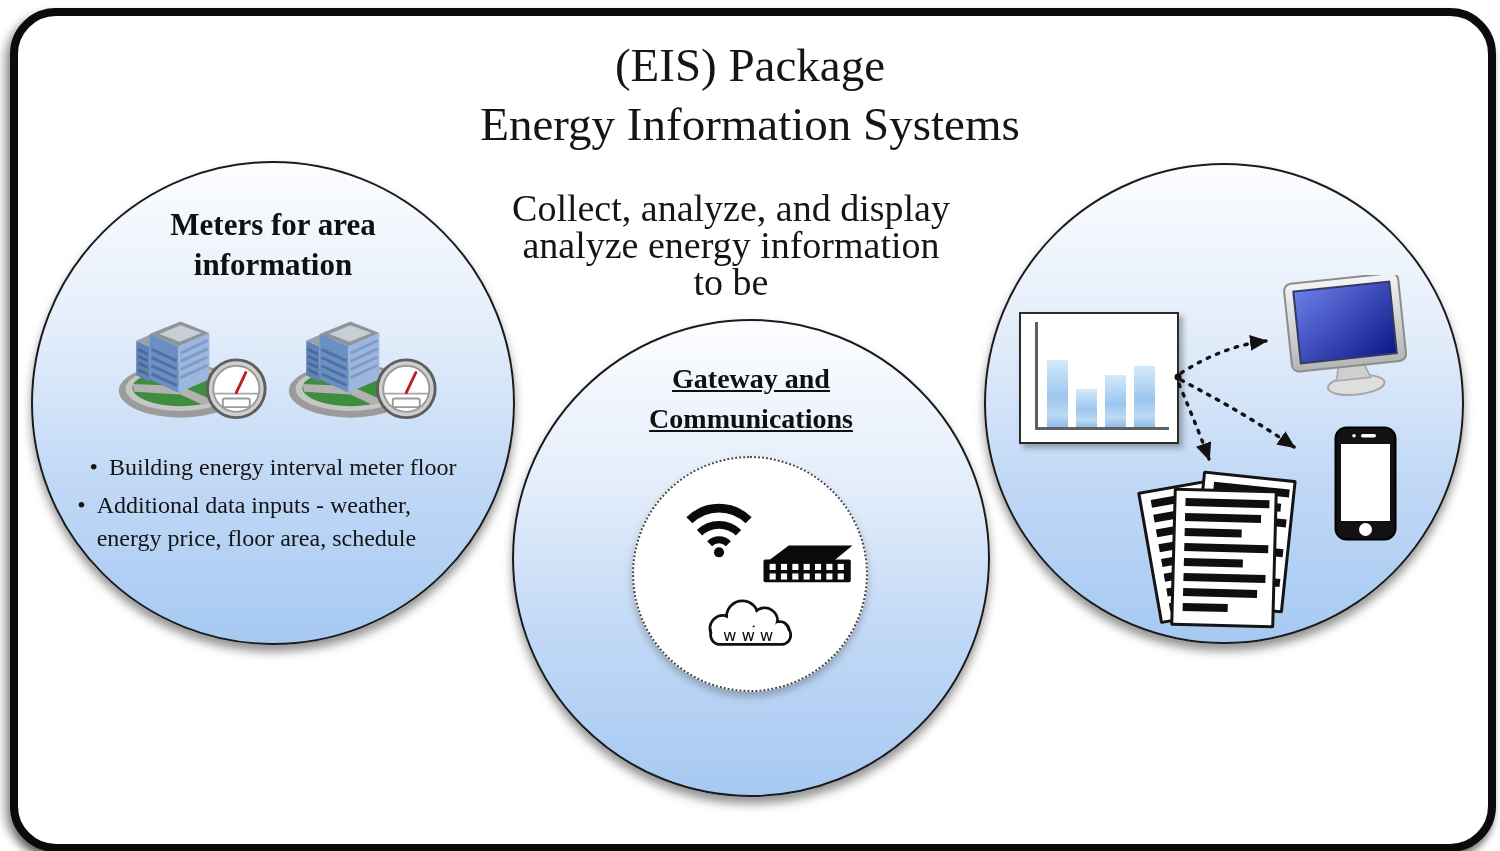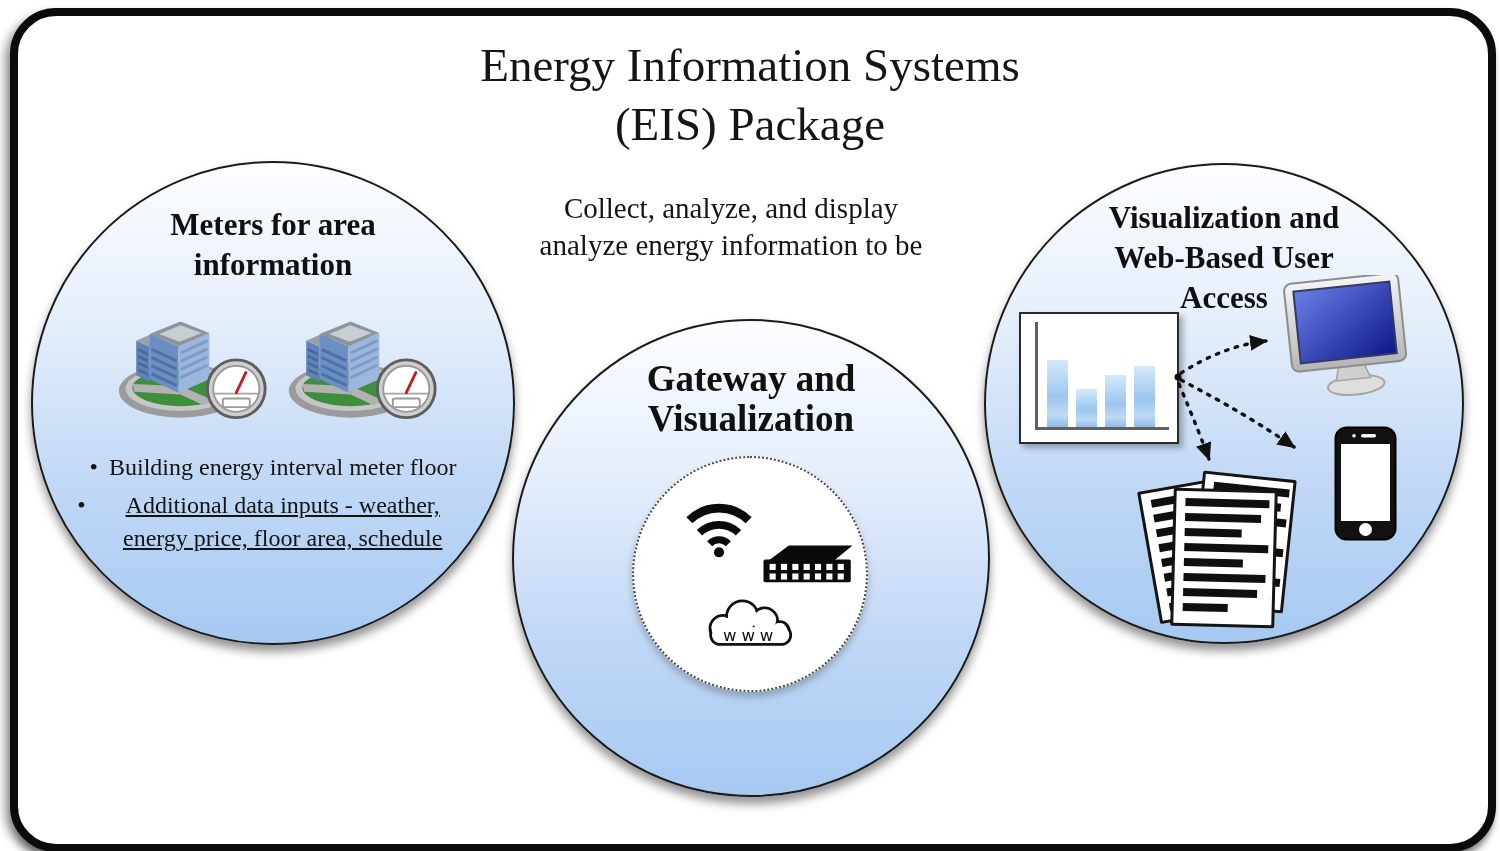--- a/index.html
+++ b/index.html
@@ -4,38 +4,38 @@
 <style>
   html,body{margin:0;padding:0;background:#ffffff;}
   #canvas{position:relative;width:1500px;height:851px;background:#fff;overflow:hidden;
           font-family:"Liberation Serif", serif;color:#141414;}
   .frame{position:absolute;left:10px;top:8px;width:1470px;height:828px;background:#fff;
          border:8px solid #0b0b0b;border-radius:46px;
          box-shadow:-6px 5px 9px rgba(0,0,0,.35), 0 8px 7px -2px rgba(0,0,0,.4);}
   .main-title{position:absolute;left:0;right:0;top:36px;text-align:center;
               font-size:47px;line-height:59px;color:#151515;}
   .subtitle{position:absolute;left:511px;top:190px;width:440px;text-align:center;
-            font-size:29px;line-height:37px;color:#151515;}
+            font-size:38px;line-height:37px;color:#151515;}
   .circle{position:absolute;border-radius:50%;border:2.5px solid #1b1b1b;
           background:linear-gradient(180deg,#fcfdff 0%,#e3edfa 35%,#c2d9f6 65%,#a6c9f2 100%);
           box-shadow:0 7px 10px rgba(45,45,45,.5);}
   #circle-meters{left:31px;top:161px;width:480px;height:480px;}
   #circle-gateway{left:512px;top:319px;width:474px;height:474px;}
   #circle-viz{left:984px;top:163px;width:476px;height:477px;}
   .circle-title{position:absolute;left:0;right:0;text-align:center;font-weight:bold;
                 font-size:31px;line-height:40px;color:#101010;}
   #circle-meters .circle-title{top:42px;}
-  #circle-gateway .circle-title{top:38px;font-size:37px;}
+  #circle-gateway .circle-title{top:38px;font-size:28px;text-decoration:underline;}
   #circle-viz .circle-title{top:33px;}
   .bm-icon{position:absolute;width:154px;height:136px;}
   #bm1{left:82px;top:127px;} #bm2{left:252px;top:127px;}
   .bullets{position:absolute;left:26px;top:288px;width:428px;font-size:24px;line-height:33px;}
   .bullet-row{display:flex;justify-content:center;gap:11px;margin-bottom:5px;}
   .bullet-dot{flex:0 0 auto;}
-  .b2-text{width:372px;text-align:center;text-decoration:underline;}
+  .b2-text{width:372px;text-align:left;}
   .inner-circle{position:absolute;left:118px;top:135px;width:232px;height:232px;background:#fff;
                 border:2.5px dotted #4a4a4a;border-radius:50%;
                 box-shadow:0 5px 7px rgba(70,70,70,.35);}
   .wifi{position:absolute;left:46px;top:34px;width:78px;height:66px;}
   .switch{position:absolute;left:126px;top:80px;width:96px;height:50px;}
   .cloud{position:absolute;left:62px;top:136px;width:108px;height:58px;}
   .chart-box{position:absolute;left:33px;top:147px;width:156px;height:128px;background:#fff;
              border:2.5px solid #2a2a2a;box-shadow:4px 4px 6px rgba(0,0,0,.3);}
   .chart-axis{position:absolute;left:14px;top:8px;right:8px;bottom:12px;
               border-left:3px solid #606060;border-bottom:3px solid #606060;}
@@ -90,22 +90,22 @@
         <circle cx="126" cy="102" r="30" fill="#cfcfcf" stroke="#5e5e5e" stroke-width="3"></circle>
         <circle cx="126" cy="102" r="24" fill="#ffffff" stroke="#9a9a9a" stroke-width="2"></circle>
         <line x1="103" y1="107" x2="149" y2="107" stroke="#a5a5a5" stroke-width="2"></line>
         <line x1="126" y1="106" x2="136" y2="85" stroke="#c02020" stroke-width="3" stroke-linecap="round"></line>
         <rect x="112" y="112" width="28" height="9" rx="2" fill="#fff" stroke="#9a9a9a" stroke-width="2"></rect>
       </symbol>
     </defs>
   </svg>
 
   <div class="main-title">
+    <div>(EIS) Package</div>
     <div>Energy Information Systems</div>
-    <div>(EIS) Package</div>
   </div>
 
   <div class="subtitle">
     <div>Collect, analyze, and display</div>
     <div>analyze energy information to be</div>
   </div>
 
   <div class="circle" id="circle-meters">
     <div class="circle-title">
       <div>Meters for area</div>
@@ -125,21 +125,21 @@
       <div class="bullet-row">
         <span class="bullet-dot">•</span>
         <span class="b2-text">Additional data inputs - weather, energy price, floor area, schedule</span>
       </div>
     </div>
   </div>
 
   <div class="circle" id="circle-gateway">
     <div class="circle-title">
       <div>Gateway and</div>
-      <div>Visualization</div>
+      <div>Communications</div>
     </div>
     <div class="inner-circle">
       <svg class="wifi" viewBox="0 0 100 84">
         <path d="M12,36 A54,54 0 0 1 88,36" stroke="#0a0a0a" stroke-width="11" fill="none"></path>
         <path d="M25,52 A36,36 0 0 1 75,52" stroke="#0a0a0a" stroke-width="10" fill="none"></path>
         <path d="M38,66 A17,17 0 0 1 62,66" stroke="#0a0a0a" stroke-width="9" fill="none"></path>
         <circle cx="50" cy="77" r="6.5" fill="#0a0a0a"></circle>
       </svg>
       <svg class="switch" viewBox="0 0 110 52">
         <polygon points="10,23 33,6 106,6 85,23" fill="#0a0a0a"></polygon>
@@ -175,25 +175,20 @@
           <circle cx="96" cy="39" r="16.5"></circle>
           <circle cx="118" cy="54" r="11.5"></circle>
           <rect x="20.5" y="48.5" width="111" height="22" rx="11"></rect>
         </g>
         <text x="76" y="68" text-anchor="middle" font-family="DejaVu Sans, sans-serif" font-size="24" letter-spacing="7" fill="#111">www</text>
       </svg>
     </div>
   </div>
 
   <div class="circle" id="circle-viz">
-    <div class="circle-title">
-      <div>Visualization and</div>
-      <div>Web-Based User</div>
-      <div>Access</div>
-    </div>
 
     <div class="chart-box">
       <div class="chart-axis"></div>
       <div class="bars">
         <div class="bar" style="height: 68%;"></div>
         <div class="bar" style="height: 38%;"></div>
         <div class="bar" style="height: 53%;"></div>
         <div class="bar" style="height: 62%;"></div>
       </div>
     </div>

